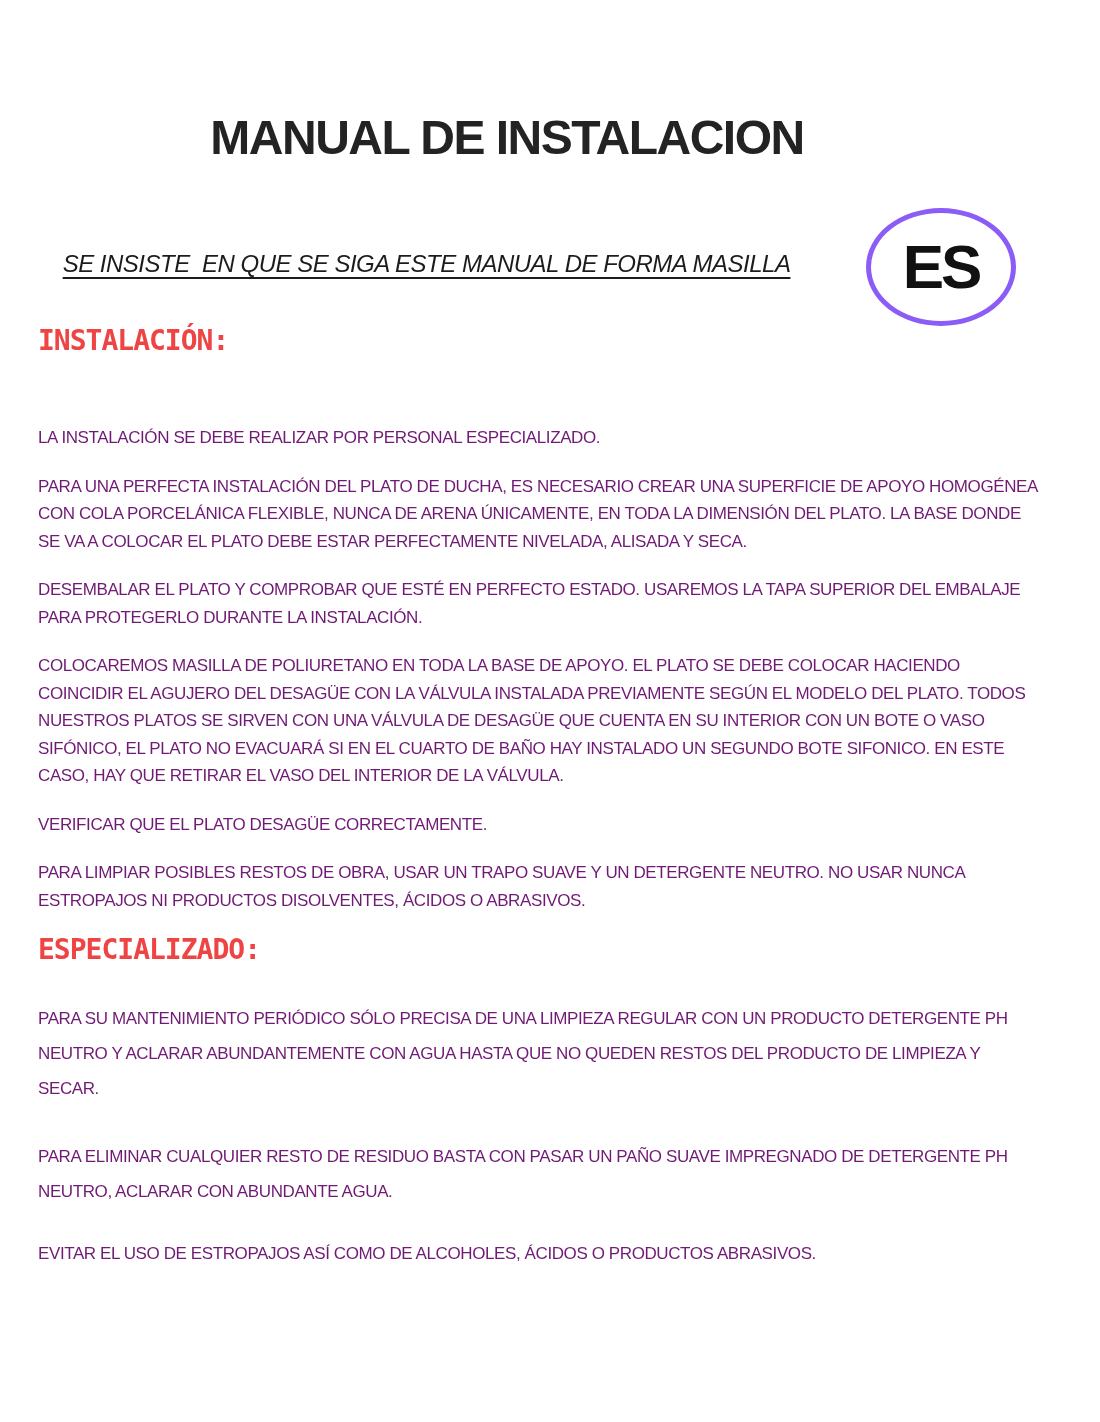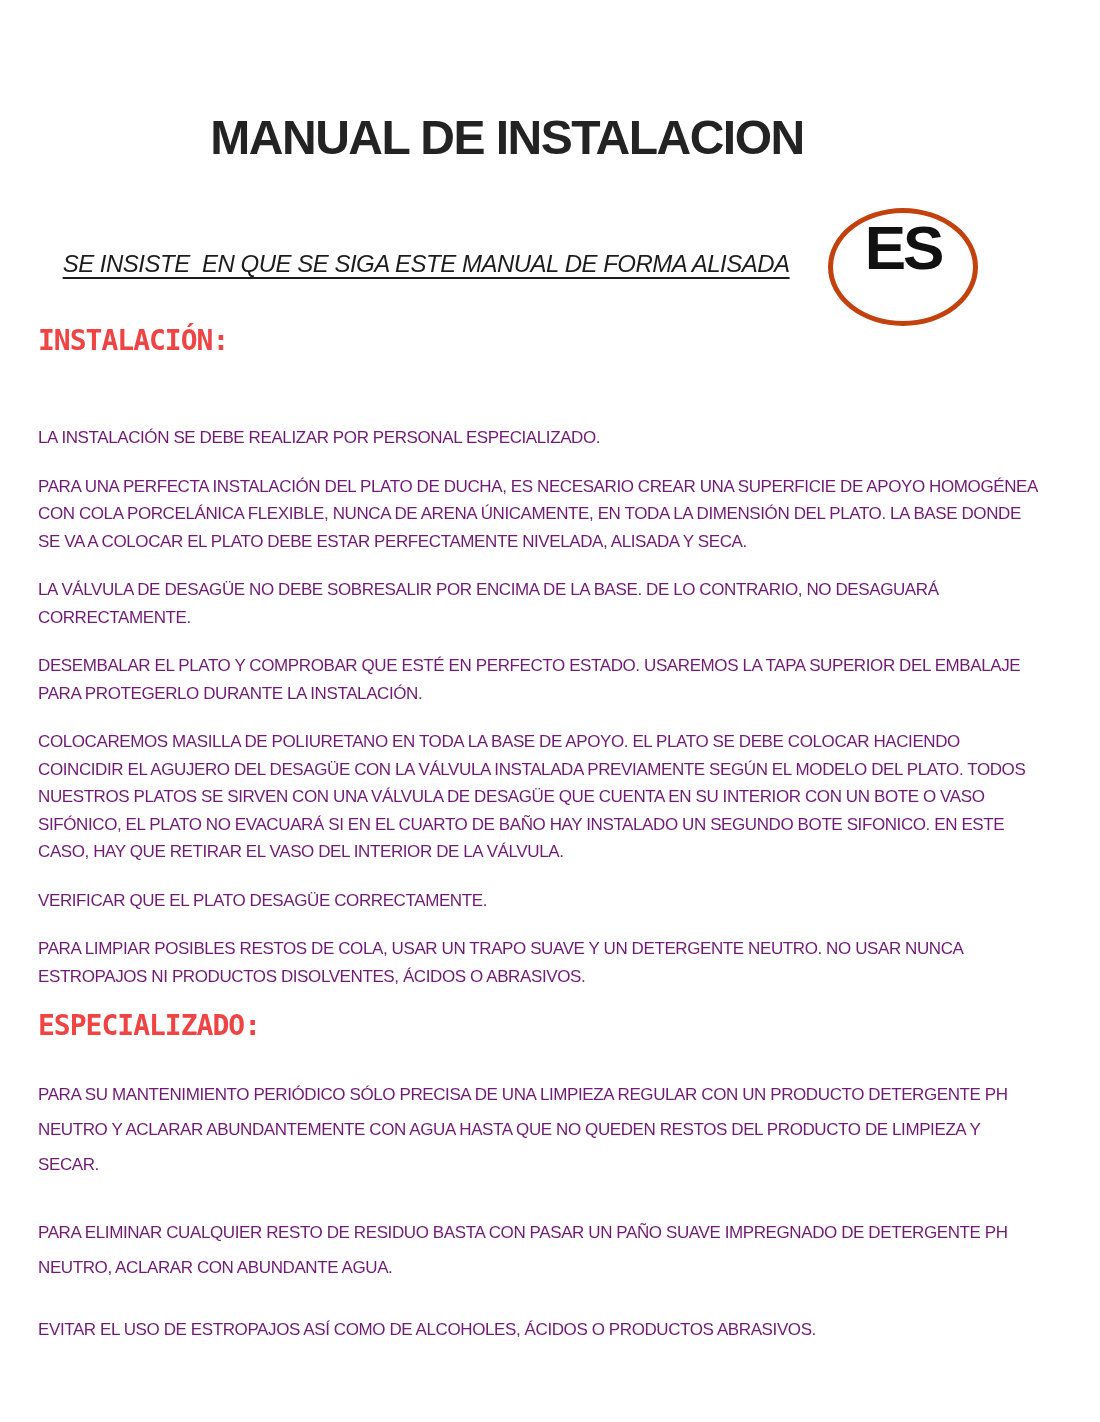--- a/index.html
+++ b/index.html
@@ -21,26 +21,26 @@
     text-align: center;
     font-size: 48px;
     line-height: 48px;
     letter-spacing: -1.5px;
     font-weight: 700;
     color: #232323;
     white-space: pre;
   }
   .lang-badge {
     position: absolute;
-    left: 828px; top: 94px;
+    left: 866px; top: 94px;
     width: 150px; height: 118px;
     box-sizing: border-box;
-    border: 5px solid #c2410c;
+    border: 5px solid #8b5cf6;
     border-radius: 50%;
-    display: flex; align-items: flex-start; justify-content: center;
+    display: flex; align-items: center; justify-content: center;
   }
   .lang-badge .code {
     font-size: 62px;
     font-weight: 700;
     letter-spacing: -3px;
     color: #111111;
     transform: translateY(-1px);
   }
   .notice {
     margin: 57px 0 0 0;
@@ -89,40 +89,38 @@
 
 <div class="page">
 
   <div class="lang-badge">
     <span class="code">ES</span>
   </div>
 
   <h1 class="doc-title">MANUAL DE INSTALACION</h1>
 
   <div class="notice">
-    <span class="underlined">SE INSISTE  EN QUE SE SIGA ESTE MANUAL DE FORMA ALISADA</span>
+    <span class="underlined">SE INSISTE  EN QUE SE SIGA ESTE MANUAL DE FORMA MASILLA</span>
   </div>
 
   <h2 class="sec-heading h-install">INSTALACIÓN:</h2>
 
   <div class="body-par first-par">LA INSTALACIÓN SE DEBE REALIZAR POR PERSONAL ESPECIALIZADO.</div>
   <div class="body-par">PARA UNA PERFECTA INSTALACIÓN DEL PLATO DE DUCHA, ES NECESARIO CREAR UNA SUPERFICIE DE APOYO HOMOGÉNEA
 CON COLA PORCELÁNICA FLEXIBLE, NUNCA DE ARENA ÚNICAMENTE, EN TODA LA DIMENSIÓN DEL PLATO. LA BASE DONDE
 SE VA A COLOCAR EL PLATO DEBE ESTAR PERFECTAMENTE NIVELADA, ALISADA Y SECA.</div>
-  <div class="body-par">LA VÁLVULA DE DESAGÜE NO DEBE SOBRESALIR POR ENCIMA DE LA BASE. DE LO CONTRARIO, NO DESAGUARÁ
-CORRECTAMENTE.</div>
   <div class="body-par">DESEMBALAR EL PLATO Y COMPROBAR QUE ESTÉ EN PERFECTO ESTADO. USAREMOS LA TAPA SUPERIOR DEL EMBALAJE
 PARA PROTEGERLO DURANTE LA INSTALACIÓN.</div>
   <div class="body-par">COLOCAREMOS MASILLA DE POLIURETANO EN TODA LA BASE DE APOYO. EL PLATO SE DEBE COLOCAR HACIENDO
 COINCIDIR EL AGUJERO DEL DESAGÜE CON LA VÁLVULA INSTALADA PREVIAMENTE SEGÚN EL MODELO DEL PLATO. TODOS
 NUESTROS PLATOS SE SIRVEN CON UNA VÁLVULA DE DESAGÜE QUE CUENTA EN SU INTERIOR CON UN BOTE O VASO
 SIFÓNICO, EL PLATO NO EVACUARÁ SI EN EL CUARTO DE BAÑO HAY INSTALADO UN SEGUNDO BOTE SIFONICO. EN ESTE
 CASO, HAY QUE RETIRAR EL VASO DEL INTERIOR DE LA VÁLVULA.</div>
   <div class="body-par">VERIFICAR QUE EL PLATO DESAGÜE CORRECTAMENTE.</div>
-  <div class="body-par">PARA LIMPIAR POSIBLES RESTOS DE COLA, USAR UN TRAPO SUAVE Y UN DETERGENTE NEUTRO. NO USAR NUNCA
+  <div class="body-par">PARA LIMPIAR POSIBLES RESTOS DE OBRA, USAR UN TRAPO SUAVE Y UN DETERGENTE NEUTRO. NO USAR NUNCA
 ESTROPAJOS NI PRODUCTOS DISOLVENTES, ÁCIDOS O ABRASIVOS.</div>
 
   <h2 class="sec-heading h-maint">ESPECIALIZADO:</h2>
 
   <div class="body-par maint-par maint-first">PARA SU MANTENIMIENTO PERIÓDICO SÓLO PRECISA DE UNA LIMPIEZA REGULAR CON UN PRODUCTO DETERGENTE PH
 NEUTRO Y ACLARAR ABUNDANTEMENTE CON AGUA HASTA QUE NO QUEDEN RESTOS DEL PRODUCTO DE LIMPIEZA Y
 SECAR.</div>
   <div class="body-par maint-par maint-second">PARA ELIMINAR CUALQUIER RESTO DE RESIDUO BASTA CON PASAR UN PAÑO SUAVE IMPREGNADO DE DETERGENTE PH
 NEUTRO, ACLARAR CON ABUNDANTE AGUA.</div>
   <div class="body-par maint-par last-par">EVITAR EL USO DE ESTROPAJOS ASÍ COMO DE ALCOHOLES, ÁCIDOS O PRODUCTOS ABRASIVOS.</div>

